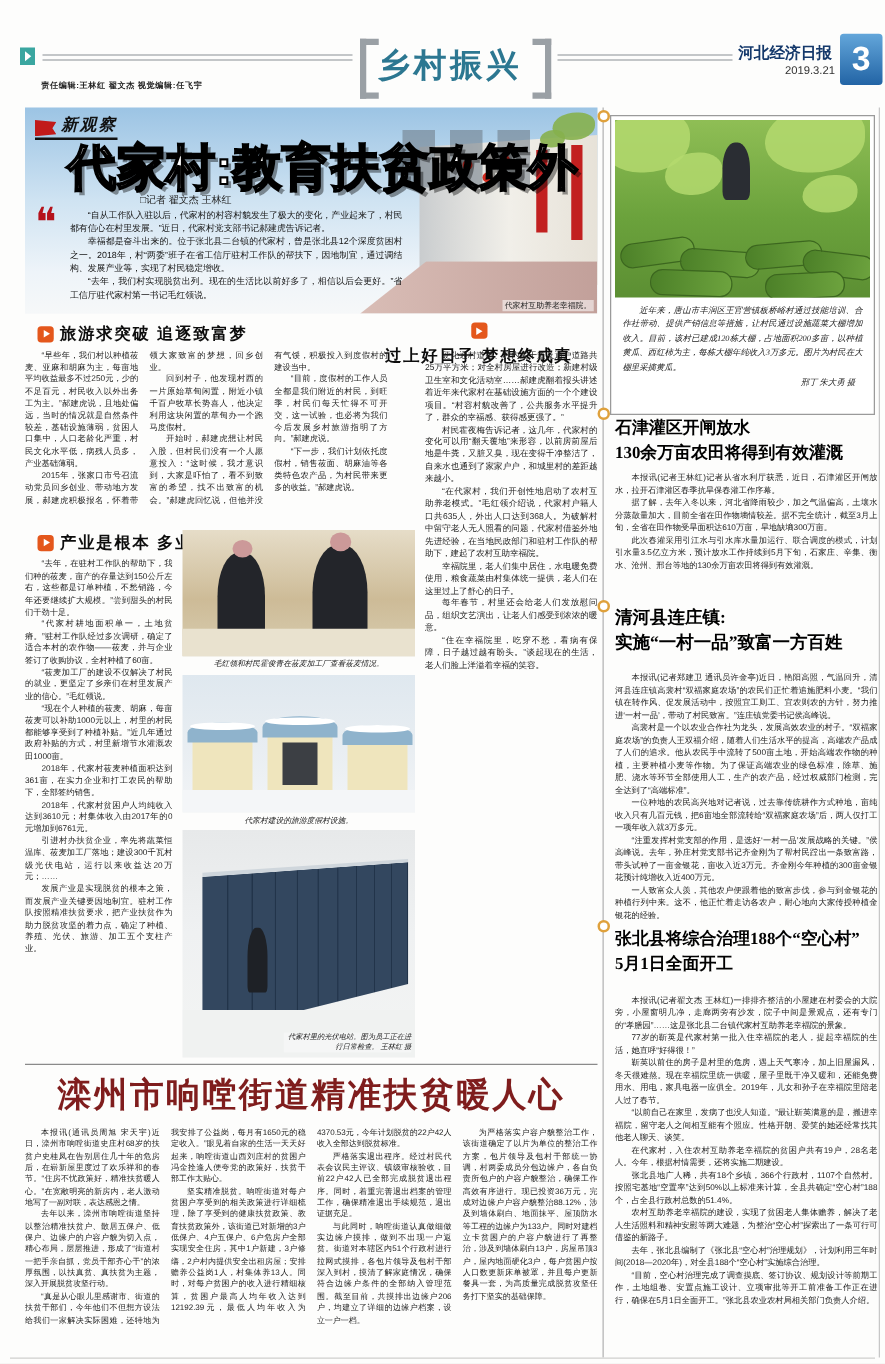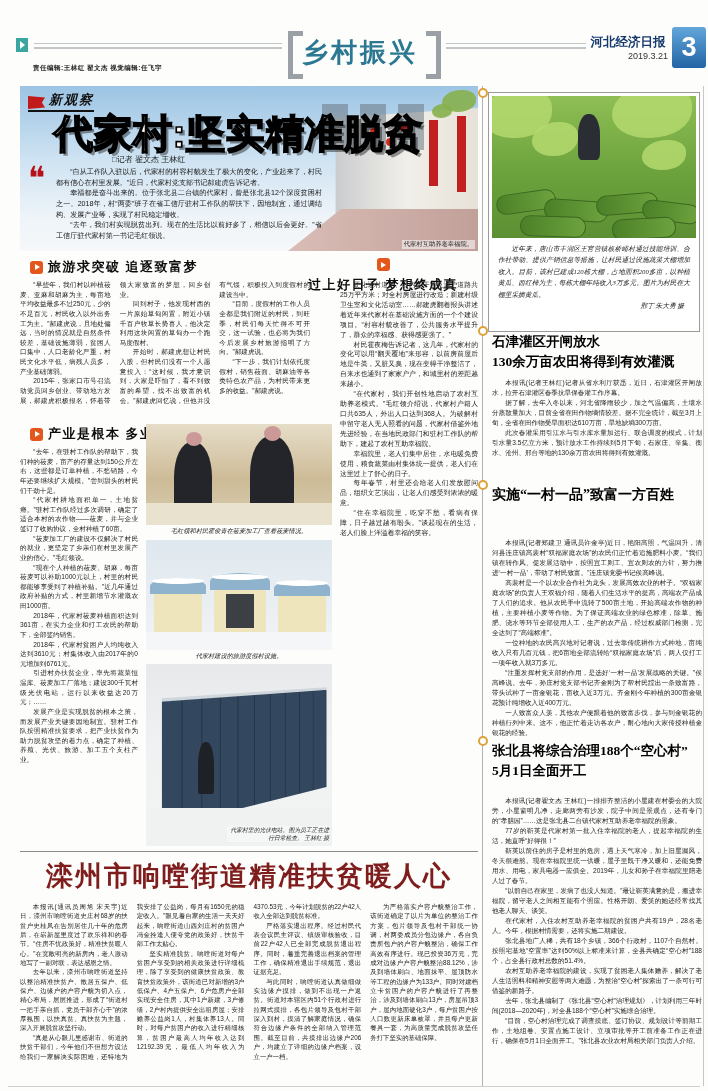--- a/index.html
+++ b/index.html
@@ -129,21 +129,21 @@
       <div class="lant" style="right:84px;top:44px;"></div>
       <div class="lant" style="right:100px;top:34px;"></div>
       <div class="path"></div>
       <div class="leaf" style="right:2px;top:-4px;width:34px;height:22px;"></div>
       <div class="leaf" style="right:26px;top:10px;width:20px;height:14px;"></div>
     </div>
     <div class="abs badge">
       <span class="flag"></span>
       <span class="badge-label">新观察</span>
     </div>
-    <div class="abs headline">代家村:坚实精准脱贫</div>
+    <div class="abs headline">代家村:教育扶贫政策外</div>
     <div class="abs byline">□记者 翟文杰 王林红</div>
     <div class="abs quote-icon">❝</div>
     <div class="abs intro">
       <p>“自从工作队入驻以后，代家村的村容村貌发生了极大的变化，产业起来了，村民都有信心在村里发展。”近日，代家村党支部书记郝建虎告诉记者。</p>
       <p>幸福都是奋斗出来的。位于张北县二台镇的代家村，曾是张北县12个深度贫困村之一。2018年，村“两委”班子在省工信厅驻村工作队的帮扶下，因地制宜，通过调结构、发展产业等，实现了村民稳定增收。</p>
       <p>“去年，我们村实现脱贫出列。现在的生活比以前好多了，相信以后会更好。”省工信厅驻代家村第一书记毛红领说。</p>
     </div>
     <div class="abs feat-cap">代家村互助养老幸福院。</div>
   </div>
 
@@ -270,20 +270,21 @@
     <span class="t">石津灌区开闸放水</span>
     <span class="t">130余万亩农田将得到有效灌溉</span>
   </div>
   <div class="abs rail-body rb1">
     <p>本报讯(记者王林红)记者从省水利厅获悉，近日，石津灌区开闸放水，拉开石津灌区春季抗旱保春灌工作序幕。</p>
     <p>据了解，去年入冬以来，河北省降雨较少，加之气温偏高，土壤水分蒸散量加大，目前全省在田作物墒情较差。据不完全统计，截至3月上旬，全省在田作物受旱面积达610万亩，旱地缺墒300万亩。</p>
     <p>此次春灌采用引江水与引水库水量加运行、联合调度的模式，计划引水量3.5亿立方米，预计放水工作持续到5月下旬，石家庄、辛集、衡水、沧州、邢台等地的130余万亩农田将得到有效灌溉。</p>
   </div>
 
   <div class="abs rail-title rt2">
+    <span class="t">清河县连庄镇:</span>
     <span class="t">实施“一村一品”致富一方百姓</span>
   </div>
   <div class="abs rail-body rb2">
     <p>本报讯(记者郑建卫 通讯员许金亭)近日，艳阳高照，气温回升，清河县连庄镇高裴村“双福家庭农场”的农民们正忙着追施肥料小麦。“我们镇在转作风、促发展活动中，按照宜工则工、宜农则农的方针，努力推进‘一村一品’，带动了村民致富。”连庄镇党委书记侯高峰说。</p>
     <p>高裴村是一个以农业合作社为龙头，发展高效农业的村子。“双福家庭农场”的负责人王双福介绍，随着人们生活水平的提高，高端农产品成了人们的追求。他从农民手中流转了500亩土地，开始高端农作物的种植，主要种植小麦等作物。为了保证高端农业的绿色标准，除草、施肥、浇水等环节全部使用人工，生产的农产品，经过权威部门检测，完全达到了“高端标准”。</p>
     <p>一位种地的农民高兴地对记者说，过去靠传统耕作方式种地，亩纯收入只有几百元钱，把6亩地全部流转给“双福家庭农场”后，两人仅打工一项年收入就3万多元。</p>
     <p>“注重发挥村党支部的作用，是选好‘一村一品’发展战略的关键。”侯高峰说。去年，孙庄村党支部书记齐金刚为了帮村民蹚出一条致富路，带头试种了一亩金银花，亩收入近3万元。齐金刚今年种植的300亩金银花预计纯增收入近400万元。</p>
     <p>一人致富众人羡，其他农户便跟着他的致富步伐，参与到金银花的种植行列中来。这不，他正忙着走访各农户，耐心地向大家传授种植金银花的经验。</p>
 
   </div>

